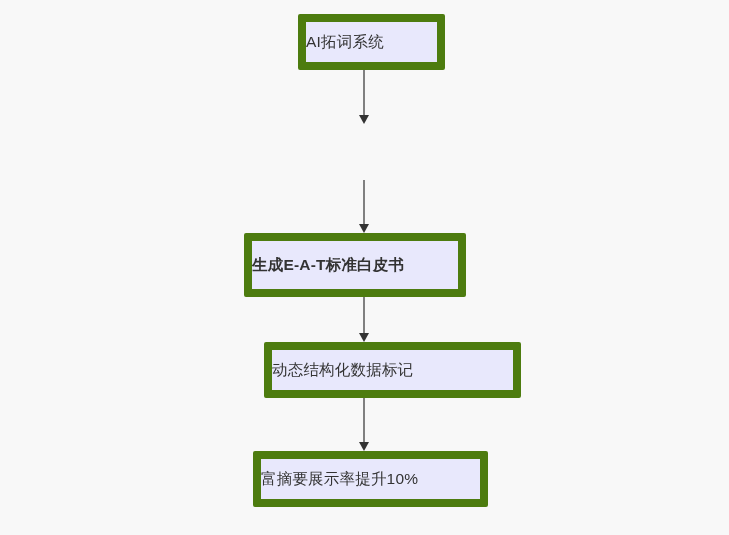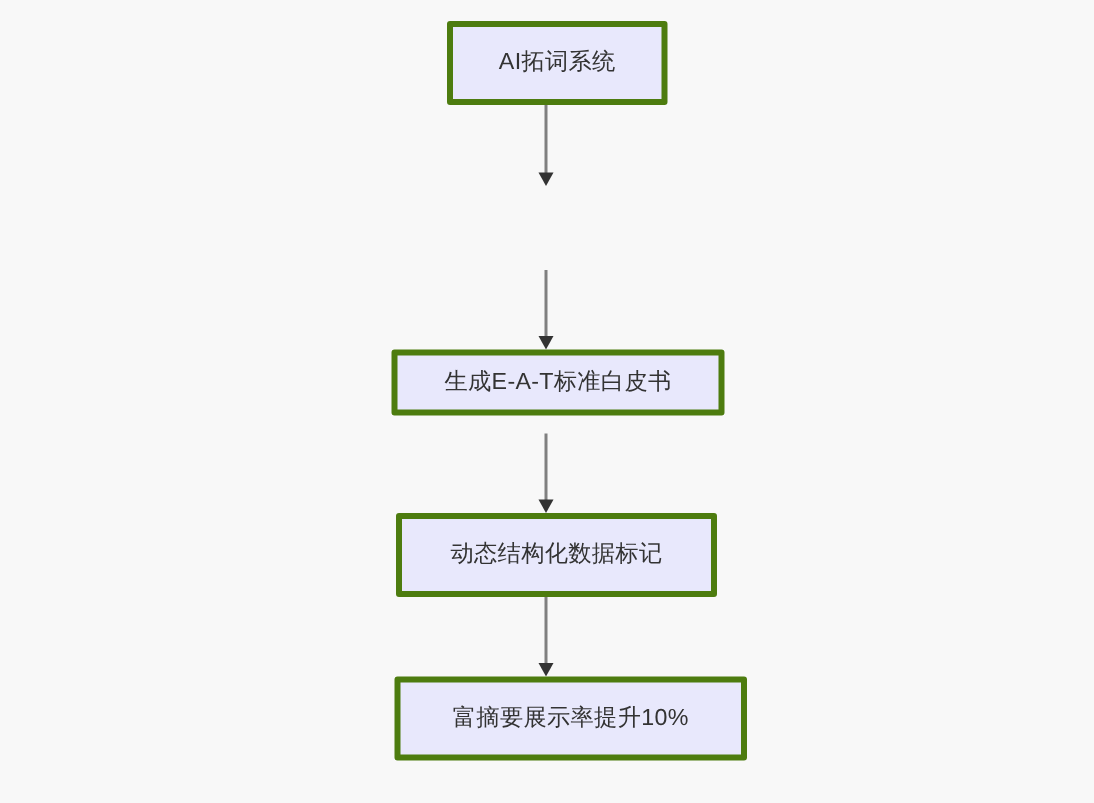--- a/index.html
+++ b/index.html
@@ -16,25 +16,24 @@
   #flowchart-canvas {
     position: relative;
     width: 729px;
     height: 535px;
     background: #f8f8f8;
   }
   .node-box {
     position: absolute;
     box-sizing: border-box;
     background: #e8e8fc;
-    border: 4px solid #4d7c0f;
+    border: 8px solid #4d7c0f;
     border-radius: 2px;
     display: flex;
     align-items: center;
-    justify-content: center;
     color: #333333;
     font-size: 15.5px;
     letter-spacing: 0.2px;
     line-height: 1;
     white-space: nowrap;
     user-select: none;
   }
   .node-label {
     display: block;
   }
@@ -79,25 +78,25 @@
       <line x1="7" y1="0" x2="7" y2="45" stroke="#808080" stroke-width="2"></line>
       <polygon points="2,44 12,44 7,53" fill="#333333"></polygon>
     </svg>
   </div>
 
   <div class="node-box" style="left:298px; top:14px; width:147px; height:56px;">
     <span class="node-label">AI拓词系统</span>
   </div>
 
 
-  <div class="node-box" style="left:261px; top:233px; width:222px; height:44px;">
+  <div class="node-box" style="left:244px; top:233px; width:222px; height:64px;font-weight:bold;">
     <span class="node-label">生成E-A-T标准白皮书</span>
   </div>
 
-  <div class="node-box" style="left:264px; top:342px; width:214px; height:56px;">
+  <div class="node-box" style="left:264px; top:342px; width:257px; height:56px;">
     <span class="node-label">动态结构化数据标记</span>
   </div>
 
-  <div class="node-box" style="left:253px; top:451px; width:235px; height:56px;margin-left:10px;">
+  <div class="node-box" style="left:253px; top:451px; width:235px; height:56px;">
     <span class="node-label">富摘要展示率提升10%</span>
   </div>
 
 </div>
 
 </body></html>

